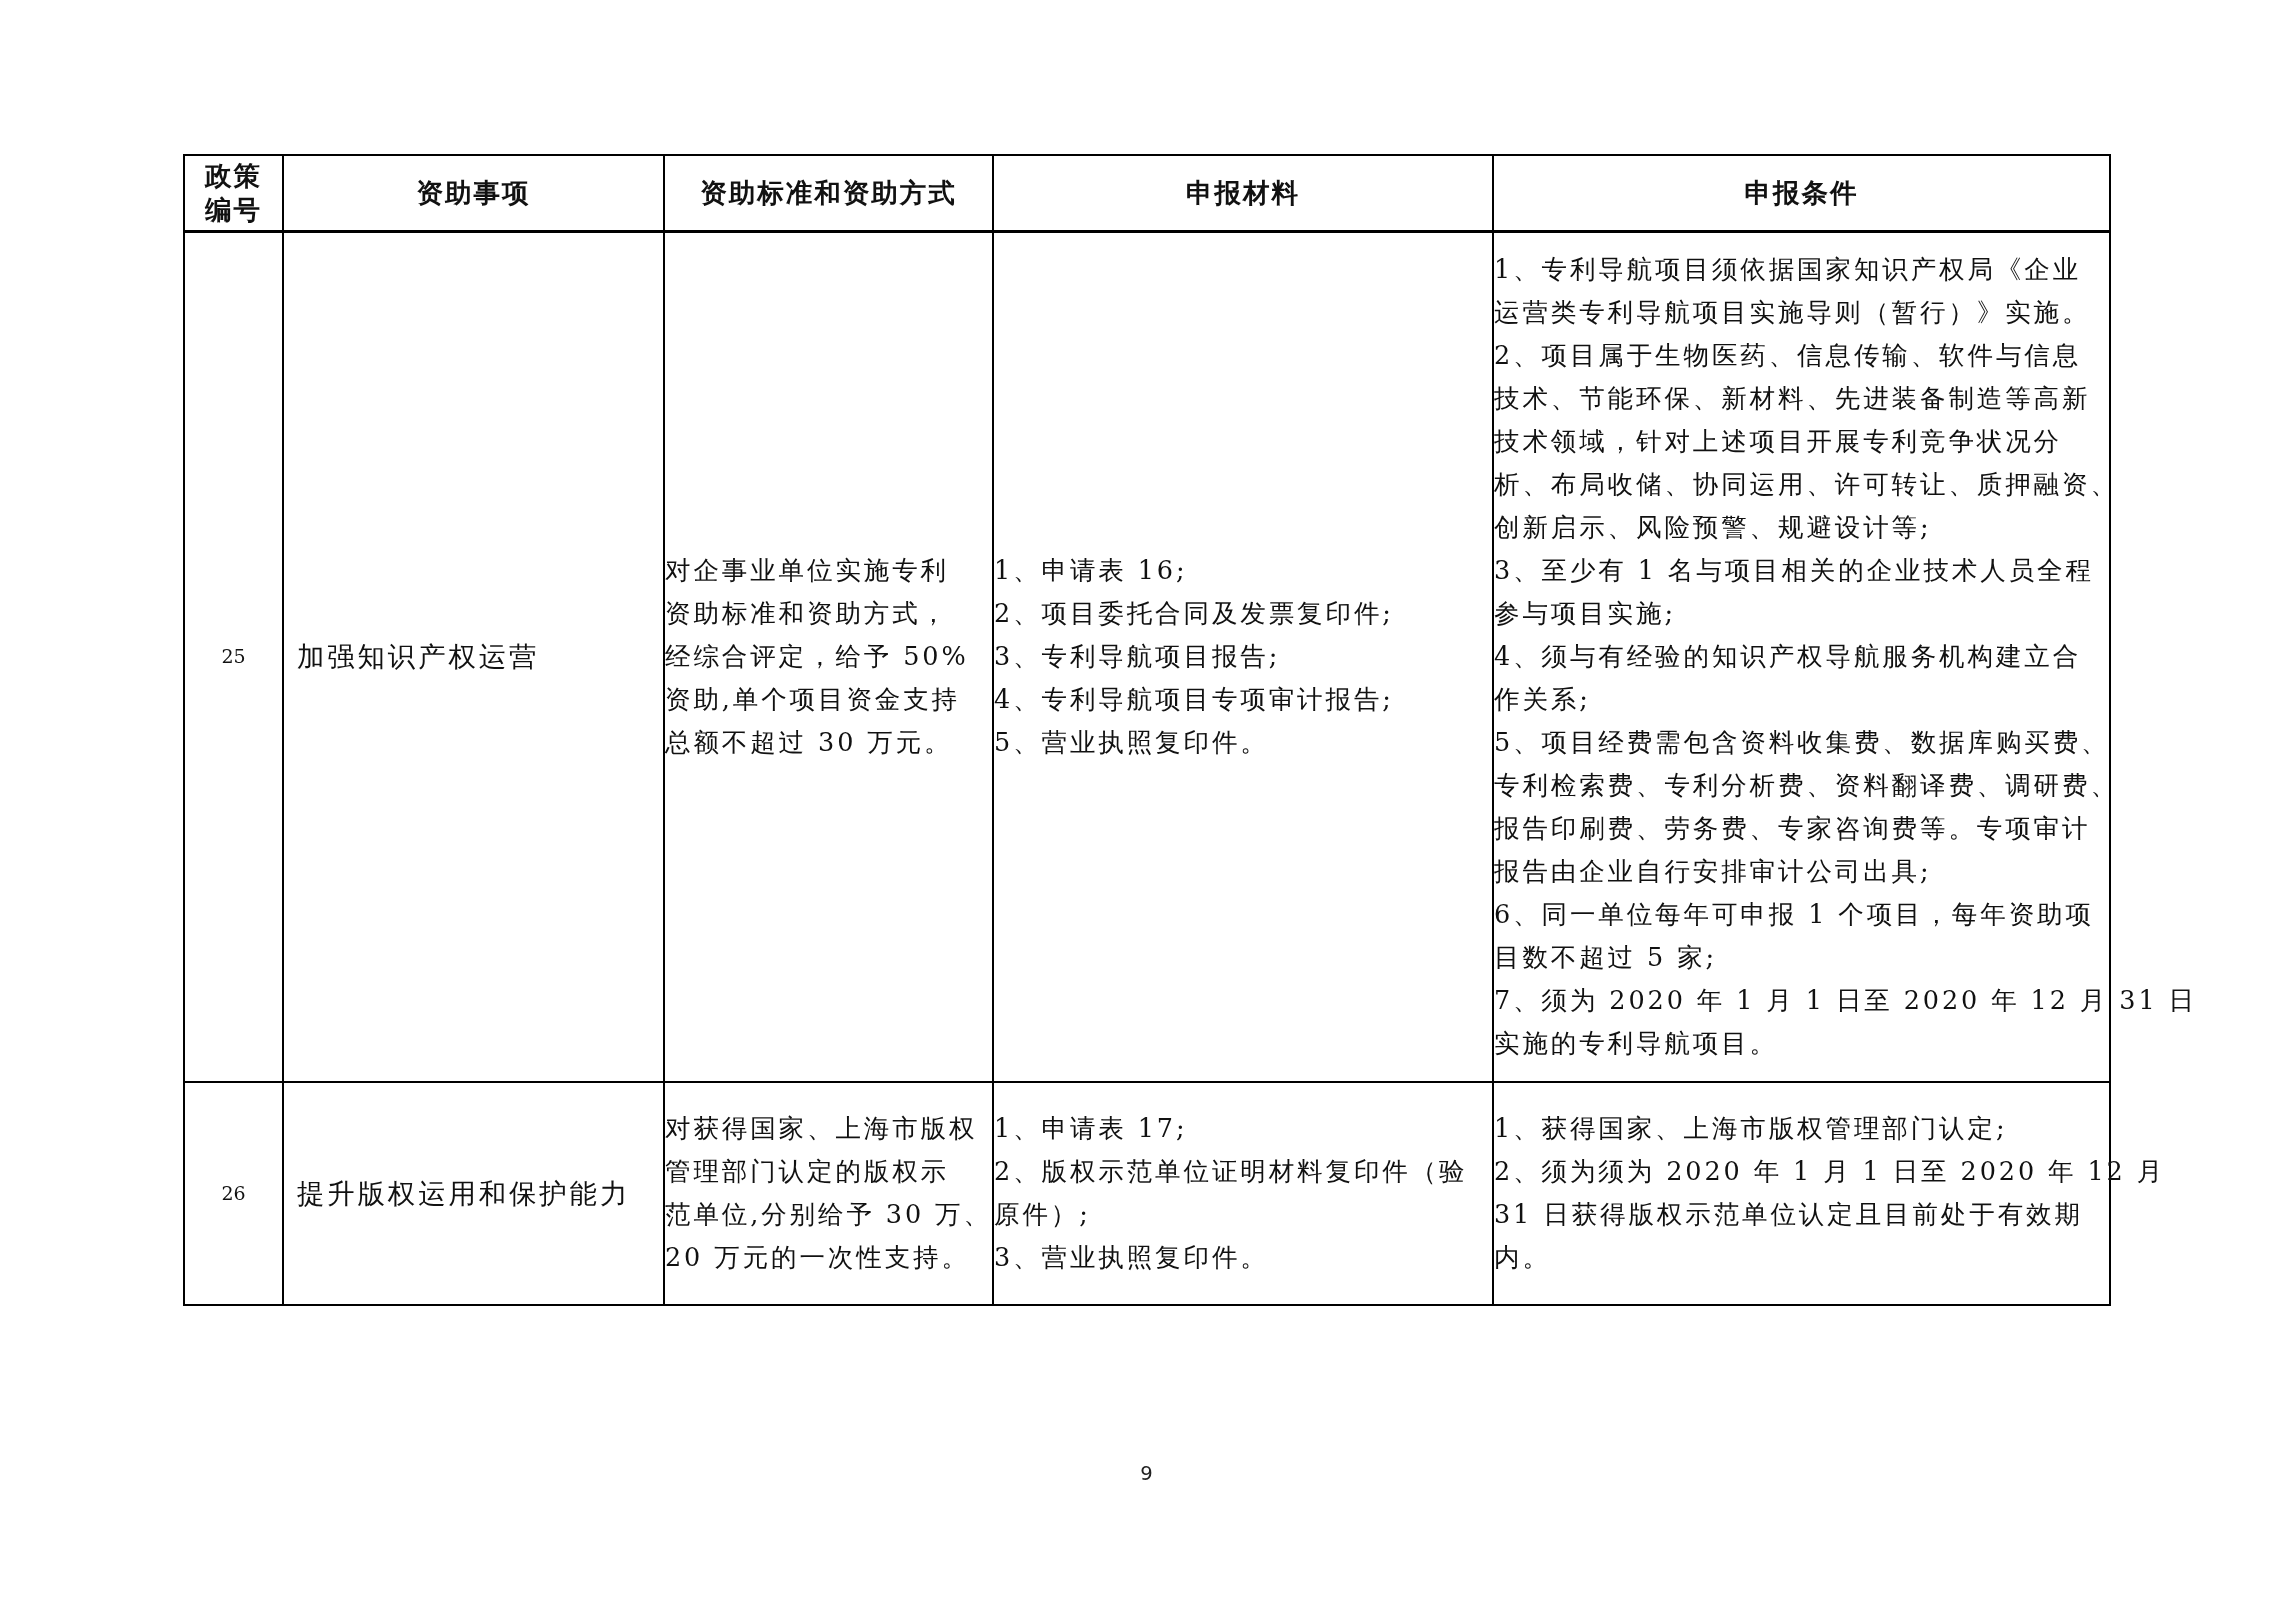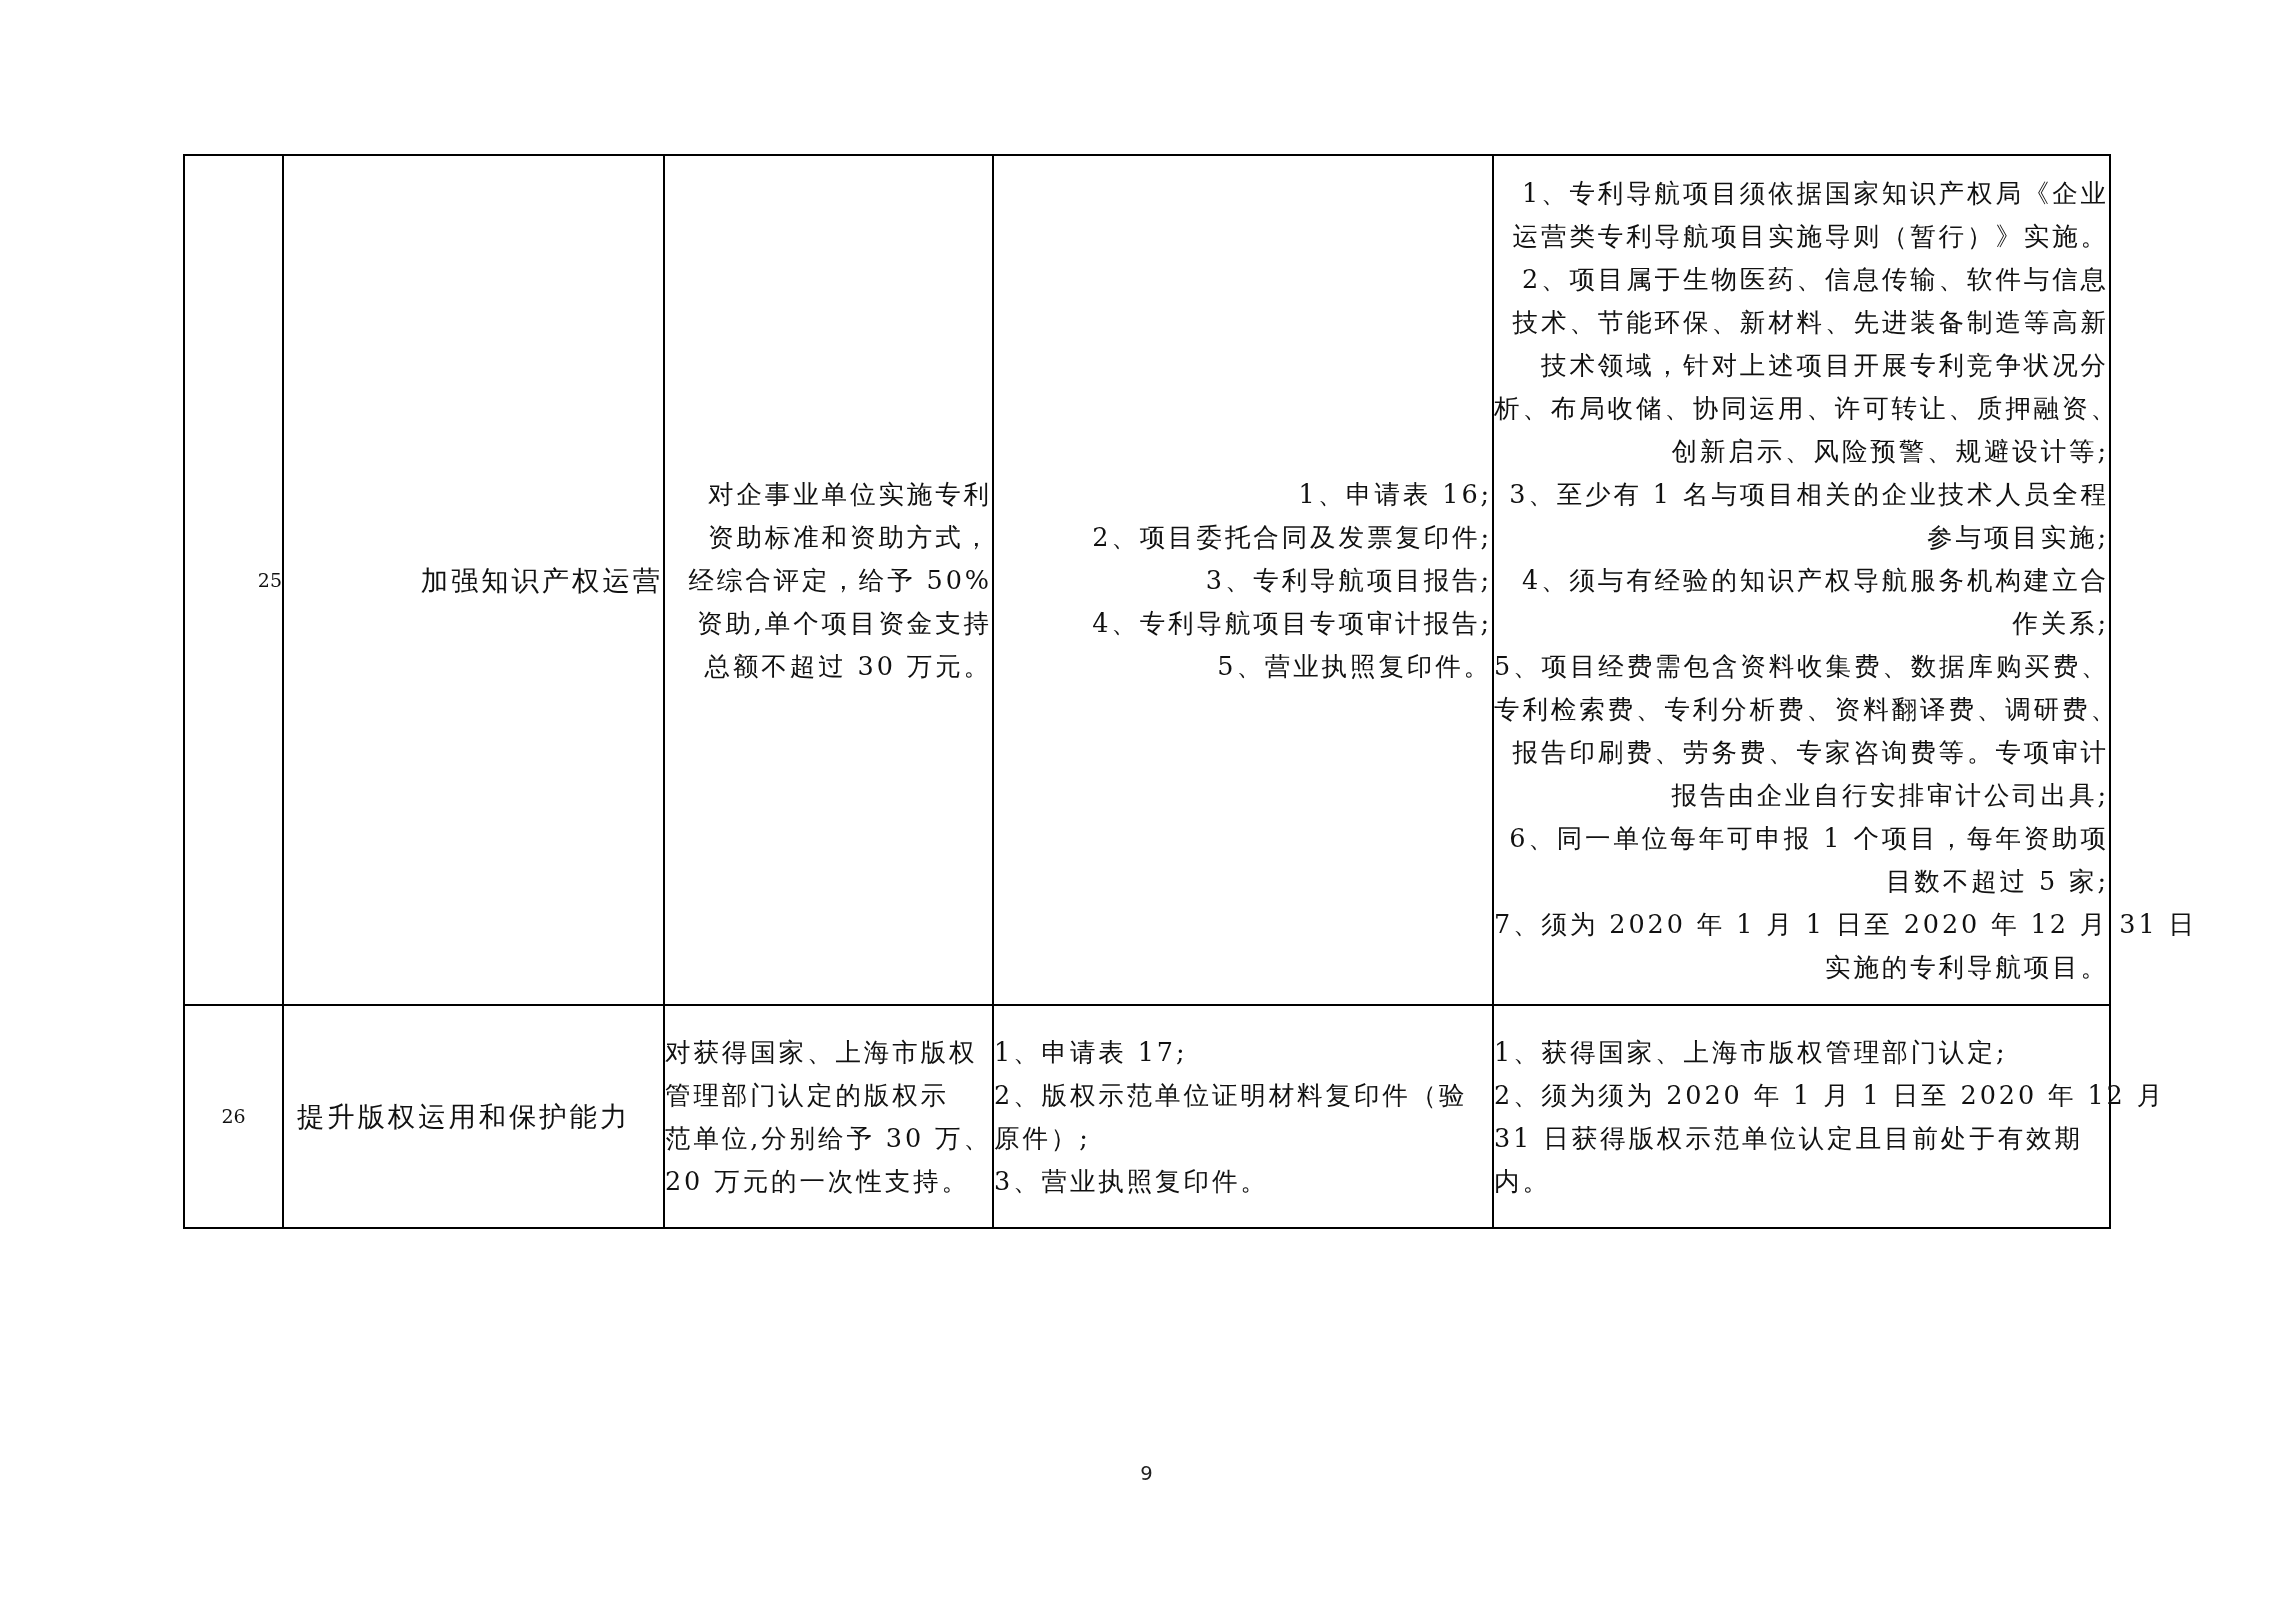--- a/index.html
+++ b/index.html
@@ -28,21 +28,21 @@
       font-weight: bold;
       font-size: 26.5px;
       text-align: center;
       letter-spacing: 2px;
     }
     .page-table tr.header-row th.col-no {
       line-height: 34px;
       font-size: 26.5px;
     }
     .page-table tr.row-25 { height: 850px; }
-    .page-table tr.row-25 td { border-bottom: 2.9px solid #000; text-align: right; }
+    .page-table tr.row-25 td { border-bottom: 2.9px solid #000; }
     .page-table tr.row-26 { height: 223px; }
     .cell {
       font-size: 25.5px;
       line-height: 43px;
       letter-spacing: 2.9px;
       padding: 0 11.8px 0 13.7px;
       text-align: left;
     }
     .cell.center { text-align: center; padding: 0; letter-spacing: 0; font-size: 19px; }
     .cell.item { padding-left: 13px; font-size: 27.4px; }
@@ -61,20 +61,30 @@
 
 <table class="page-table">
   <colgroup>
     <col style="width:99px">
     <col style="width:381px">
     <col style="width:329px">
     <col style="width:500px">
     <col style="width:617px">
   </colgroup>
   <tbody>
+      <tr class="header-row">
+    <th class="col-no">
+      <span class="line">政策</span>
+      <span class="line">编号</span>
+    </th>
+    <th>资助事项</th>
+    <th>资助标准和资助方式</th>
+    <th>申报材料</th>
+    <th>申报条件</th>
+  </tr>
 
   <tr class="row-25">
     <td class="cell center">25</td>
     <td class="cell item">加强知识产权运营</td>
     <td class="cell">
       <span class="line">对企事业单位实施专利</span>
       <span class="line">资助标准和资助方式，</span>
       <span class="line">经综合评定，给予 50%</span>
       <span class="line">资助,单个项目资金支持</span>
       <span class="line">总额不超过 30 万元。</span>

